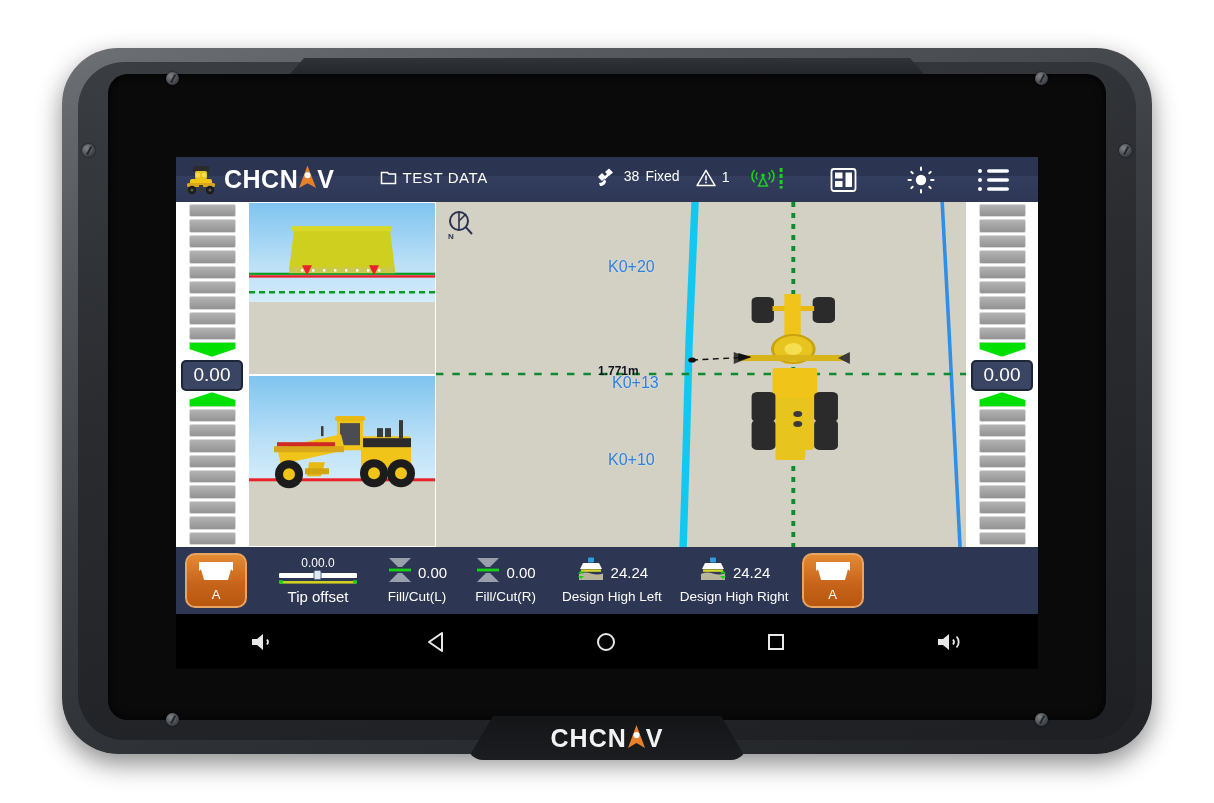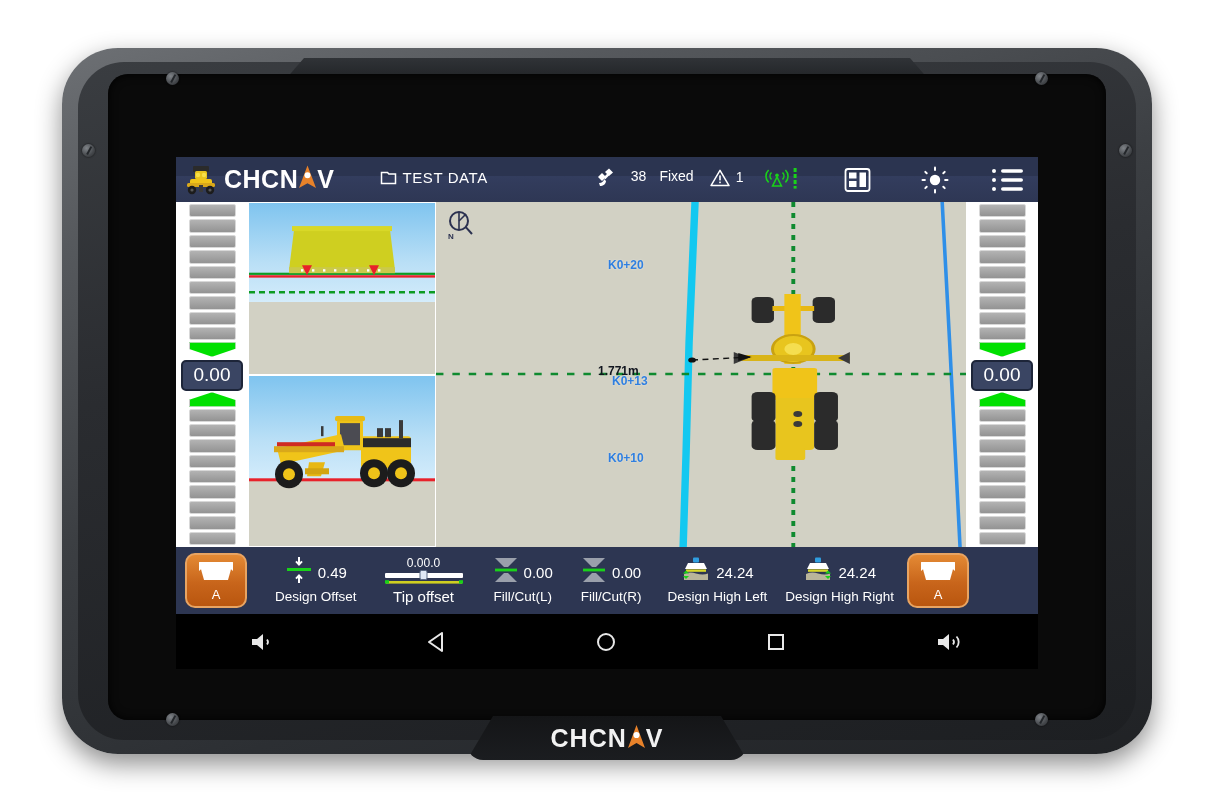--- a/index.html
+++ b/index.html
@@ -99,21 +99,21 @@
   .hdr-item { position: relative; z-index: 2; display: flex; align-items: flex-start; }
   #logo-machine-icon { margin-left: 8px; width: 34px; height: 34px; }
   #app-logo-text {
     margin-left: 6px; font-size: 25px; font-weight: bold; letter-spacing: .5px;
     display:flex; align-items:baseline; color:#fff;
   }
   #app-logo-text .pin { position:relative; display:inline-block; width:19px; }
   #app-logo-text .pin svg { position:absolute; left:0; bottom:-1px; }
   #project-chip { margin-left: 46px; gap:5px; }
   #project-chip .lbl { font-size: 15px; letter-spacing: .6px; }
-  #sat-group { margin-left: 108px; gap: 13px; font-size: 14px; }
+  #sat-group { margin-left: 108px; gap: 6px; font-size: 14px; }
   #warn-group { margin-left: 16px; gap: 6px; font-size: 14px; }
   #radio-group { margin-left: 22px; gap: 3px; }
   #layout-btn { margin-left: 46px; }
   #bright-btn { margin-left: 50px; }
   #menu-btn { margin-left: 42px; }
 
   
   #work-area {
     position: relative;
     height: 345px; width: 100%;
@@ -143,21 +143,21 @@
   }
 
   #panel-stack { width: 188px; height: 100%; display:flex; flex-direction:column; }
   .view-panel { position: relative; flex: 1; overflow: hidden; border: 1px solid #fff; }
   .sky { position:absolute; left:0; right:0; top:0; height:58%;
          background: linear-gradient(180deg,#7fc4ef 0%,#b9dff6 60%,#d4ecfb 100%); }
   .ground { position:absolute; left:0; right:0; bottom:0; height:42%; background:#d2d1c4; }
 
   #map-panel { position: relative; flex: 1; background: #d2d1c4; overflow: hidden; }
   .station-lbl {
-    position:absolute; color:#2f7fe0; font-size:12px; font-weight:bold;
+    position:absolute; color:#2f7fe0; font-size:16px; font-weight:normal;
     text-shadow: 0 0 2px rgba(255,255,255,.55);
   }
   #dist-label {
     position:absolute; color:#11151e; font-size:12px; font-weight:bold;text-align:center;
   }
   #compass-icon { position: absolute; left: 10px; top: 8px; }
 
   
   #status-bar {
     position: relative; height: 67px; width: 100%;
@@ -531,33 +531,20 @@
       <span>
         <svg width="38" height="22" viewBox="0 0 38 22">
             <path d="M2 2 L36 2 L31 20 L7 20 Z" fill="#ffffff"></path>
             <path d="M2 2 Q8 7 2 11" fill="#ffffff"></path>
             <path d="M36 2 Q30 7 36 11" fill="#ffffff"></path>
           </svg>
       </span>
       <span class="lbl">A</span>
     </div>
 
-    <div class="stat-cell" style="margin-left:14px;">
-      <div class="row">
-        <span>
-          <svg width="28" height="28" viewBox="0 0 28 28">
-            <path d="M14 1 L14 8 M11 5.4 L14 8.6 L17 5.4" stroke="#ffffff" stroke-width="2" fill="none"></path>
-            <rect x="2" y="12" width="24" height="3" fill="#19d219"></rect>
-            <path d="M14 27 L14 19 M11 22.6 L14 19.4 L17 22.6" stroke="#ffffff" stroke-width="2" fill="none"></path>
-          </svg>
-        </span>
-        <span class="val">0.49</span>
-      </div>
-      <div class="cap">Design Offset</div>
-    </div>
 
     <div class="stat-cell" style="margin-left:16px;">
       <div style="display:flex;align-items:center;font-size:12px;height:14px;">
         <span>0.0</span>
         <span>0.0</span>
       </div>
       <div style="height:16px;">
         <svg width="82" height="16" viewBox="0 0 82 16">
           <rect x="2" y="3" width="78" height="5" rx="1" fill="#ffffff"></rect>
           <rect x="37" y="0.5" width="7" height="9" rx="1.5" fill="#dfe8f5" stroke="#5b6a85" stroke-width="1"></rect>

